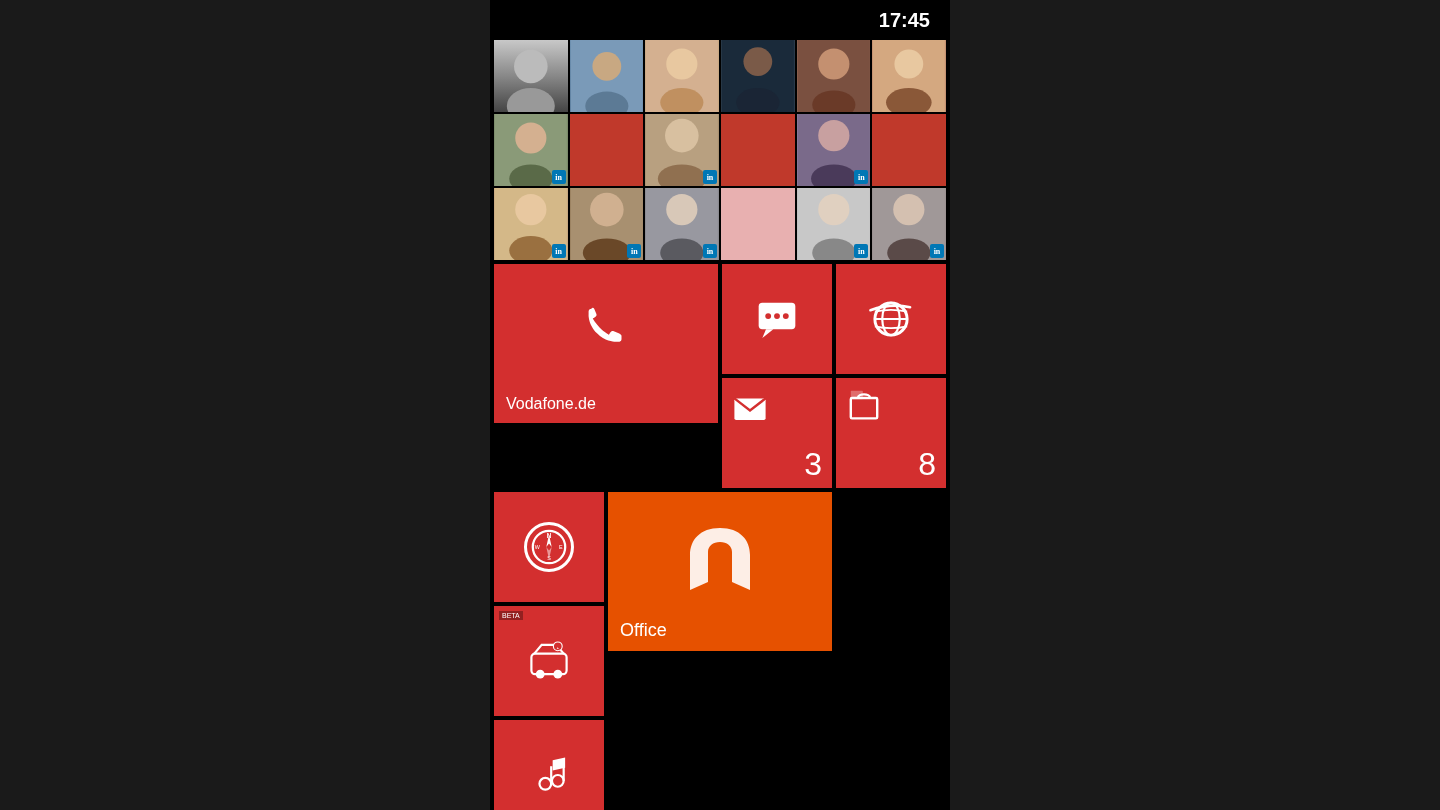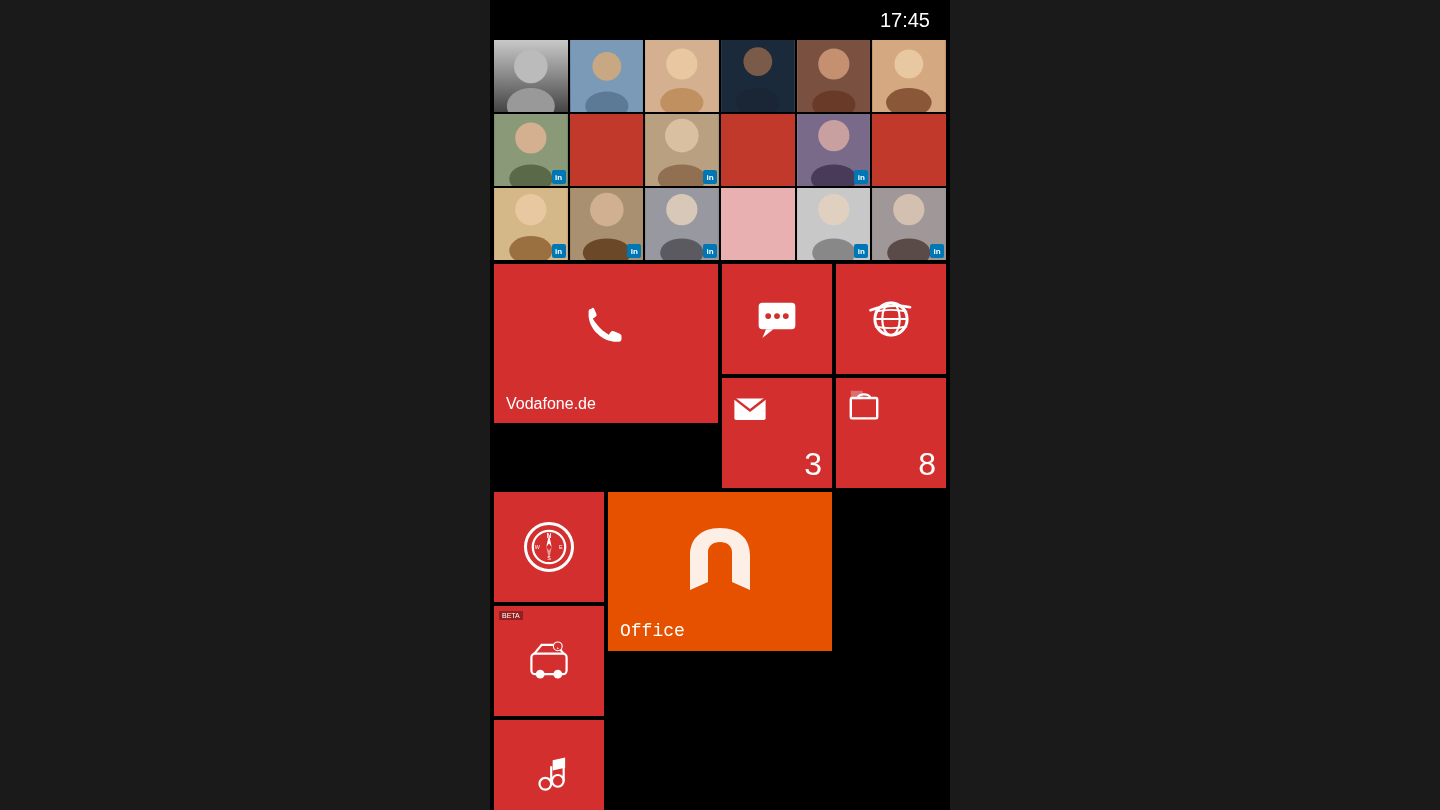--- a/index.html
+++ b/index.html
@@ -26,40 +26,41 @@
       background: #000;
       display: flex;
       justify-content: flex-end;
       align-items: center;
       padding: 0 20px;
       flex-shrink: 0;
     }
     .time {
       color: #fff;
       font-size: 20px;
-      font-weight: 400;
+      font-weight: 700;
     }
     .screen-content {
       flex: 1;
       overflow: hidden;
       display: flex;
       flex-direction: column;
       padding: 0 4px;
       gap: 4px;
     }
 
     
     .people-tile {
       width: 100%;
       height: 220px;
       display: grid;
       grid-template-columns: repeat(6, 1fr);
       grid-template-rows: repeat(3, 1fr);
       gap: 2px;
       flex-shrink: 0;
+      font-family: Liberation Serif, serif;
     }
     .person-cell {
       position: relative;
       overflow: hidden;
       background: #c0392b;
     }
     .person-cell.red { background: #c0392b; }
     .linkedin-badge {
       position: absolute;
       bottom: 2px;
@@ -353,21 +354,21 @@
             <circle cx="18" cy="48" r="6" fill="white"></circle>
             <circle cx="42" cy="48" r="6" fill="white"></circle>
             <path d="M10 20 L20 8 L40 8 L50 20" fill="none" stroke="white" stroke-width="3"></path>
             <circle cx="42" cy="10" r="6" fill="#d32f2f" stroke="white" stroke-width="1.5"></circle>
             <text x="42" y="13" text-anchor="middle" fill="white" font-size="5" font-weight="bold">+</text>
           </svg>
           <span style="position:absolute;top:5px;left:5px;color:white;font-size:7px;background:rgba(0,0,0,0.3);padding:1px 3px;">BETA</span>
         </div>
       </div>
 
-      <div class="tile tile-md tile-orange" style="position:relative;font-family:Liberation Mono, monospace;">
+      <div class="tile tile-md tile-orange" style="position:relative;">
         <svg viewBox="0 0 80 80" width="80" height="80" style="margin-bottom:24px;">
 
           <path d="M40 8 C20 8 10 20 10 35 L10 70 L28 62 L28 32 C28 26 33 22 40 22 C47 22 52 26 52 32 L52 62 L70 70 L70 35 C70 20 60 8 40 8 Z" fill="white" opacity="0.9"></path>
         </svg>
         <span class="tile-label" style="font-size:18px;font-weight:300;">Office</span>
       </div>
     </div>
 
     <div class="tile-row">
       <div style="display:flex;flex-direction:column;gap:4px;">

